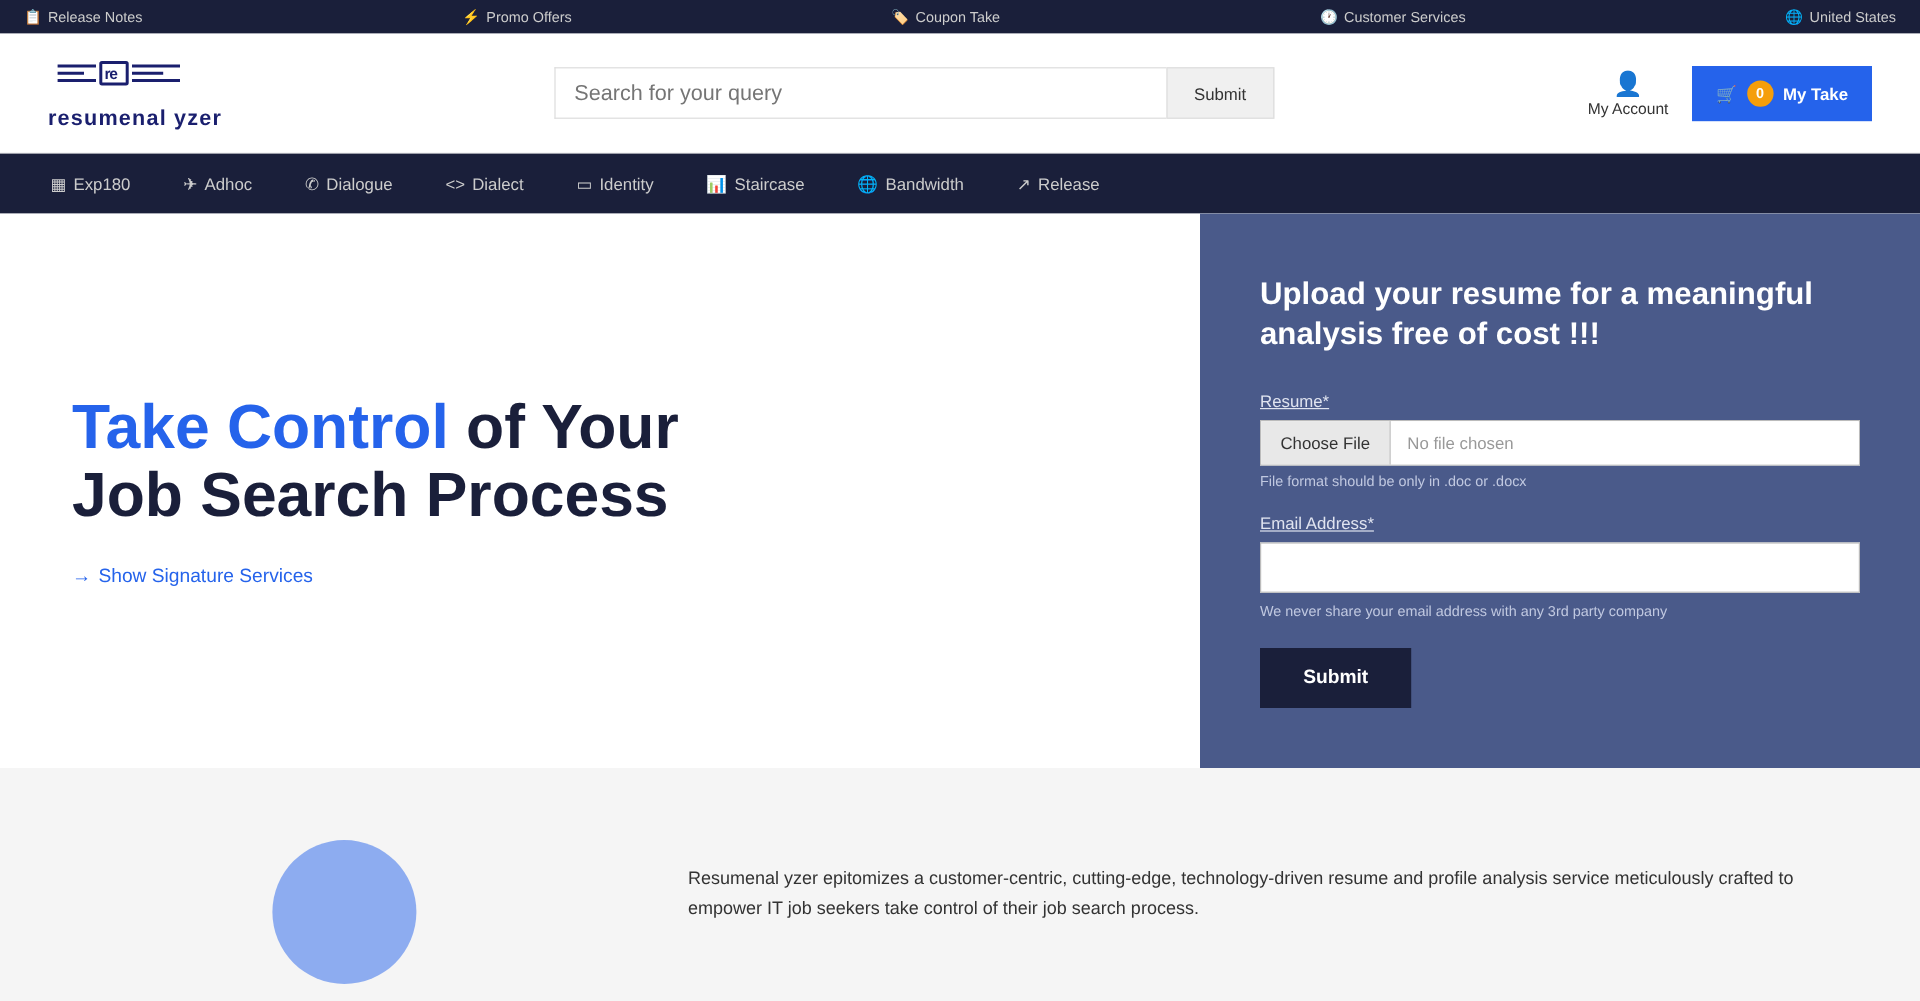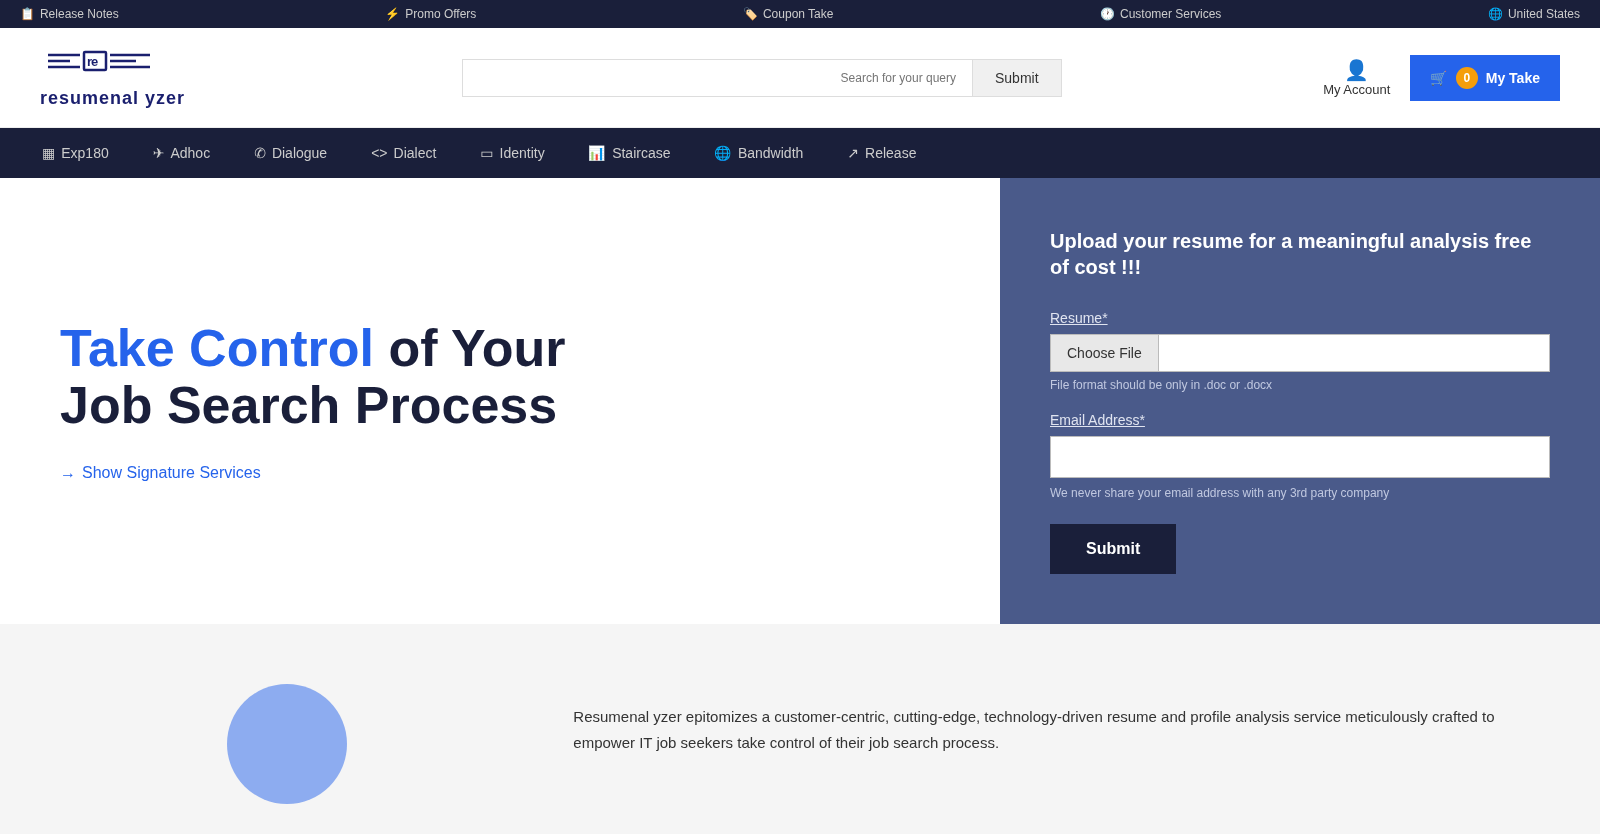--- a/index.html
+++ b/index.html
@@ -55,24 +55,23 @@
       display: flex;
       flex: 1;
       max-width: 600px;
       margin: 0 40px;
     }
     .search-input {
       flex: 1;
       padding: 10px 16px;
       border: 1px solid #ddd;
       border-right: none;
-      font-size: 12px;
+      font-size: 18px;
       outline: none;
       color: #999;
-      text-align: right;
     }
     .search-btn {
       background: #f0f0f0;
       border: 1px solid #ddd;
       padding: 10px 22px;
       cursor: pointer;
       font-size: 14px;
       color: #333;
     }
     .header-right {
@@ -176,21 +175,21 @@
     .hero-right {
       width: 600px;
       background: #4a5a8a;
       padding: 50px 50px;
       display: flex;
       flex-direction: column;
       justify-content: center;
     }
     .upload-title {
       color: #fff;
-      font-size: 20px;
+      font-size: 26px;
       font-weight: bold;
       margin-bottom: 30px;
       line-height: 1.3;
     }
     .form-label {
       color: #e0e4f0;
       font-size: 14px;
       margin-bottom: 8px;
       text-decoration: underline;
     }
@@ -385,20 +384,21 @@
       <span>Show Signature Services</span>
     </a>
   </div>
 
   <div class="hero-right">
     <div class="upload-title">Upload your resume for a meaningful analysis free of cost !!!</div>
 
     <div class="form-label">Resume*</div>
     <div class="file-input-wrapper">
       <button class="choose-file-btn">Choose File</button>
+      <span class="file-name">No file chosen</span>
     </div>
     <div class="file-hint">File format should be only in .doc or .docx</div>
 
     <div class="form-label">Email Address*</div>
     <input class="email-input" type="email" placeholder="" style="">
     <div class="email-hint">We never share your email address with any 3rd party company</div>
 
     <button class="submit-btn">Submit</button>
   </div>
 </div>

